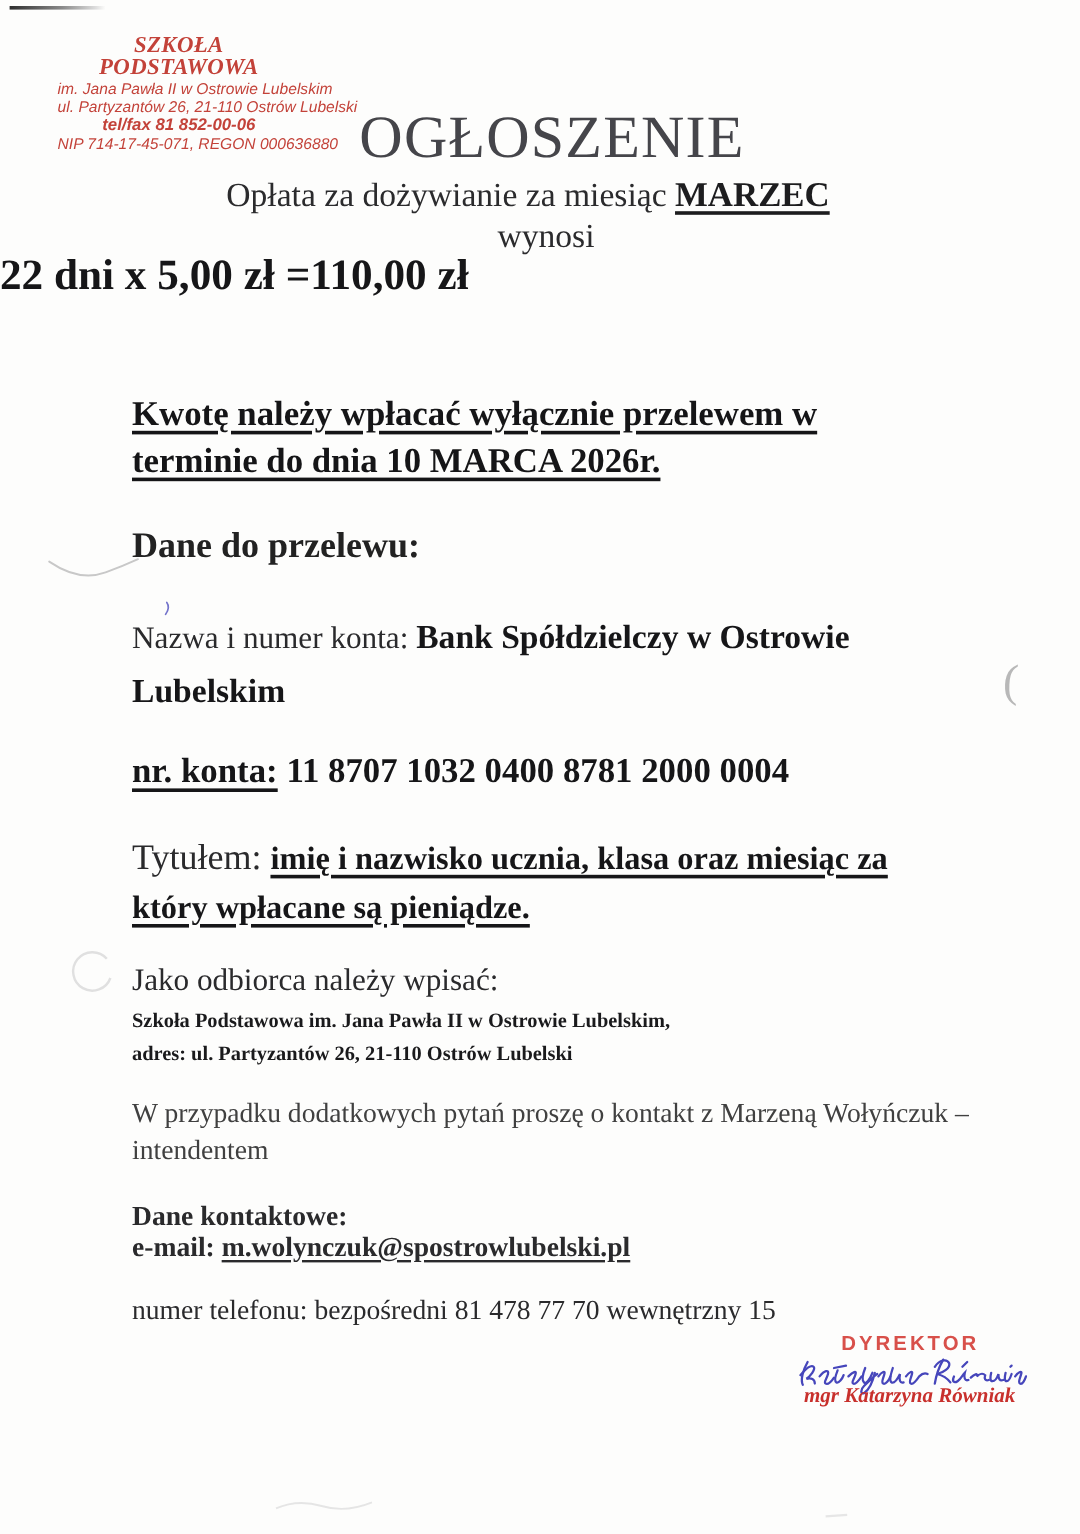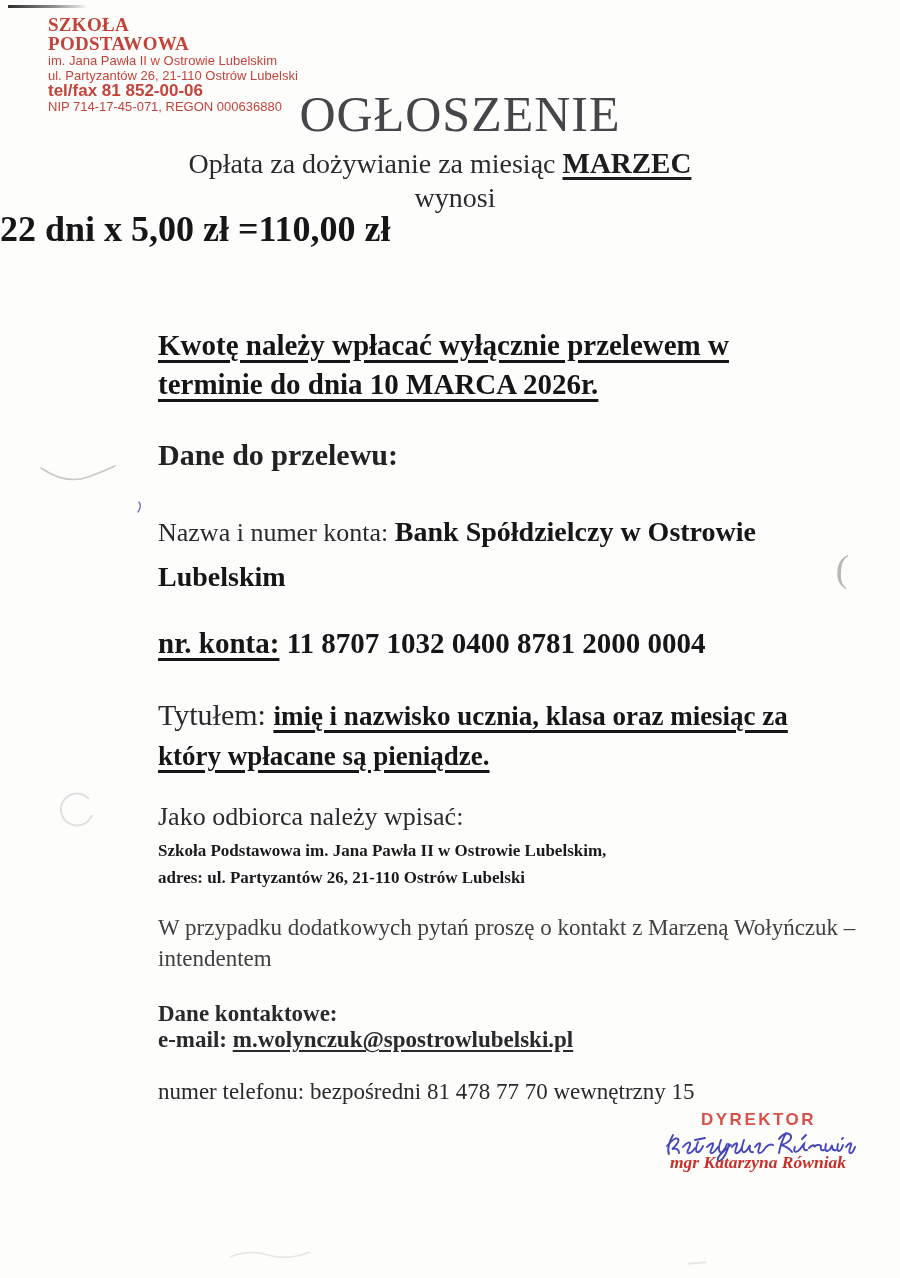--- a/index.html
+++ b/index.html
@@ -18,38 +18,38 @@
 
   
   .top-line{left:8px;top:5px;width:80px;height:2.5px;
     background:linear-gradient(90deg,#2e2e2e,#8a8a8a 55%,#dedede 90%,transparent);}
   .paren-artifact{left:836px;top:546px;font-size:38px;color:#b8b8b8;
     font-weight:400;transform:rotate(3deg);}
   .smudge-1{left:228px;top:1246px;opacity:.9;}
   .smudge-2{left:688px;top:1262px;width:18px;height:2px;background:#e6e6e6;transform:rotate(-4deg);}
 
   
-  .stamp{left:48px;top:15px;width:202px;color:var(--stamp-red);opacity:.95;}
+  .stamp{left:48px;top:28px;width:202px;text-align:center;color:var(--stamp-red);opacity:.95;font-style:italic;}
   .stamp-name{font-weight:bold;font-size:19px;line-height:19px;letter-spacing:.3px;
     font-family:"Liberation Serif",serif;}
   .stamp-line{font-family:"Liberation Sans","DejaVu Sans",sans-serif;
     font-size:13px;line-height:15.2px;white-space:nowrap;}
-  .stamp-line.tel{font-size:17px;font-weight:600;}
+  .stamp-line.tel{font-size:14px;font-weight:600;}
 
   
   .title{left:0;top:88px;width:920px;text-align:center;font-size:50px;line-height:52px;
     color:var(--title-gray);letter-spacing:1px;}
   .subtitle{left:0;top:147px;width:880px;text-align:center;font-size:28px;line-height:32px;color:#2b2b2d;}
   .subtitle .month{font-weight:bold;font-size:29px;text-decoration:underline;
     text-decoration-thickness:2.5px;text-underline-offset:4px;color:#1d1d1f;}
   .wynosi{left:0;top:182px;width:910px;text-align:center;font-size:28px;color:#2b2b2d;}
   .amount{left:0;top:208px;width:890px;text-align:left;font-size:36px;font-weight:bold;color:#161618;}
 
   
-  .body-block{left:110px;margin-left:48px;}
+  .body-block{left:110px;}
   .deadline{top:326px;font-size:29px;font-weight:bold;line-height:39px;color:#151517;}
   .deadline .ln{text-decoration:underline;text-decoration-thickness:2.5px;text-underline-offset:5px;}
   .transfer-heading{top:438px;font-size:30px;font-weight:bold;color:#222;}
   .account{top:511px;line-height:41px;}
   .account .lbl{font-size:26px;color:#2a2a2c;}
   .account .bank{font-size:28px;font-weight:bold;color:#161618;}
   .acct-number{top:627px;font-size:29px;font-weight:bold;color:#161618;}
   .acct-number .lbl{text-decoration:underline;text-decoration-thickness:2.5px;text-underline-offset:5px;}
   .pay-title{top:696px;line-height:37px;}
   .pay-title .lbl{font-size:30px;color:#2a2a2c;}

